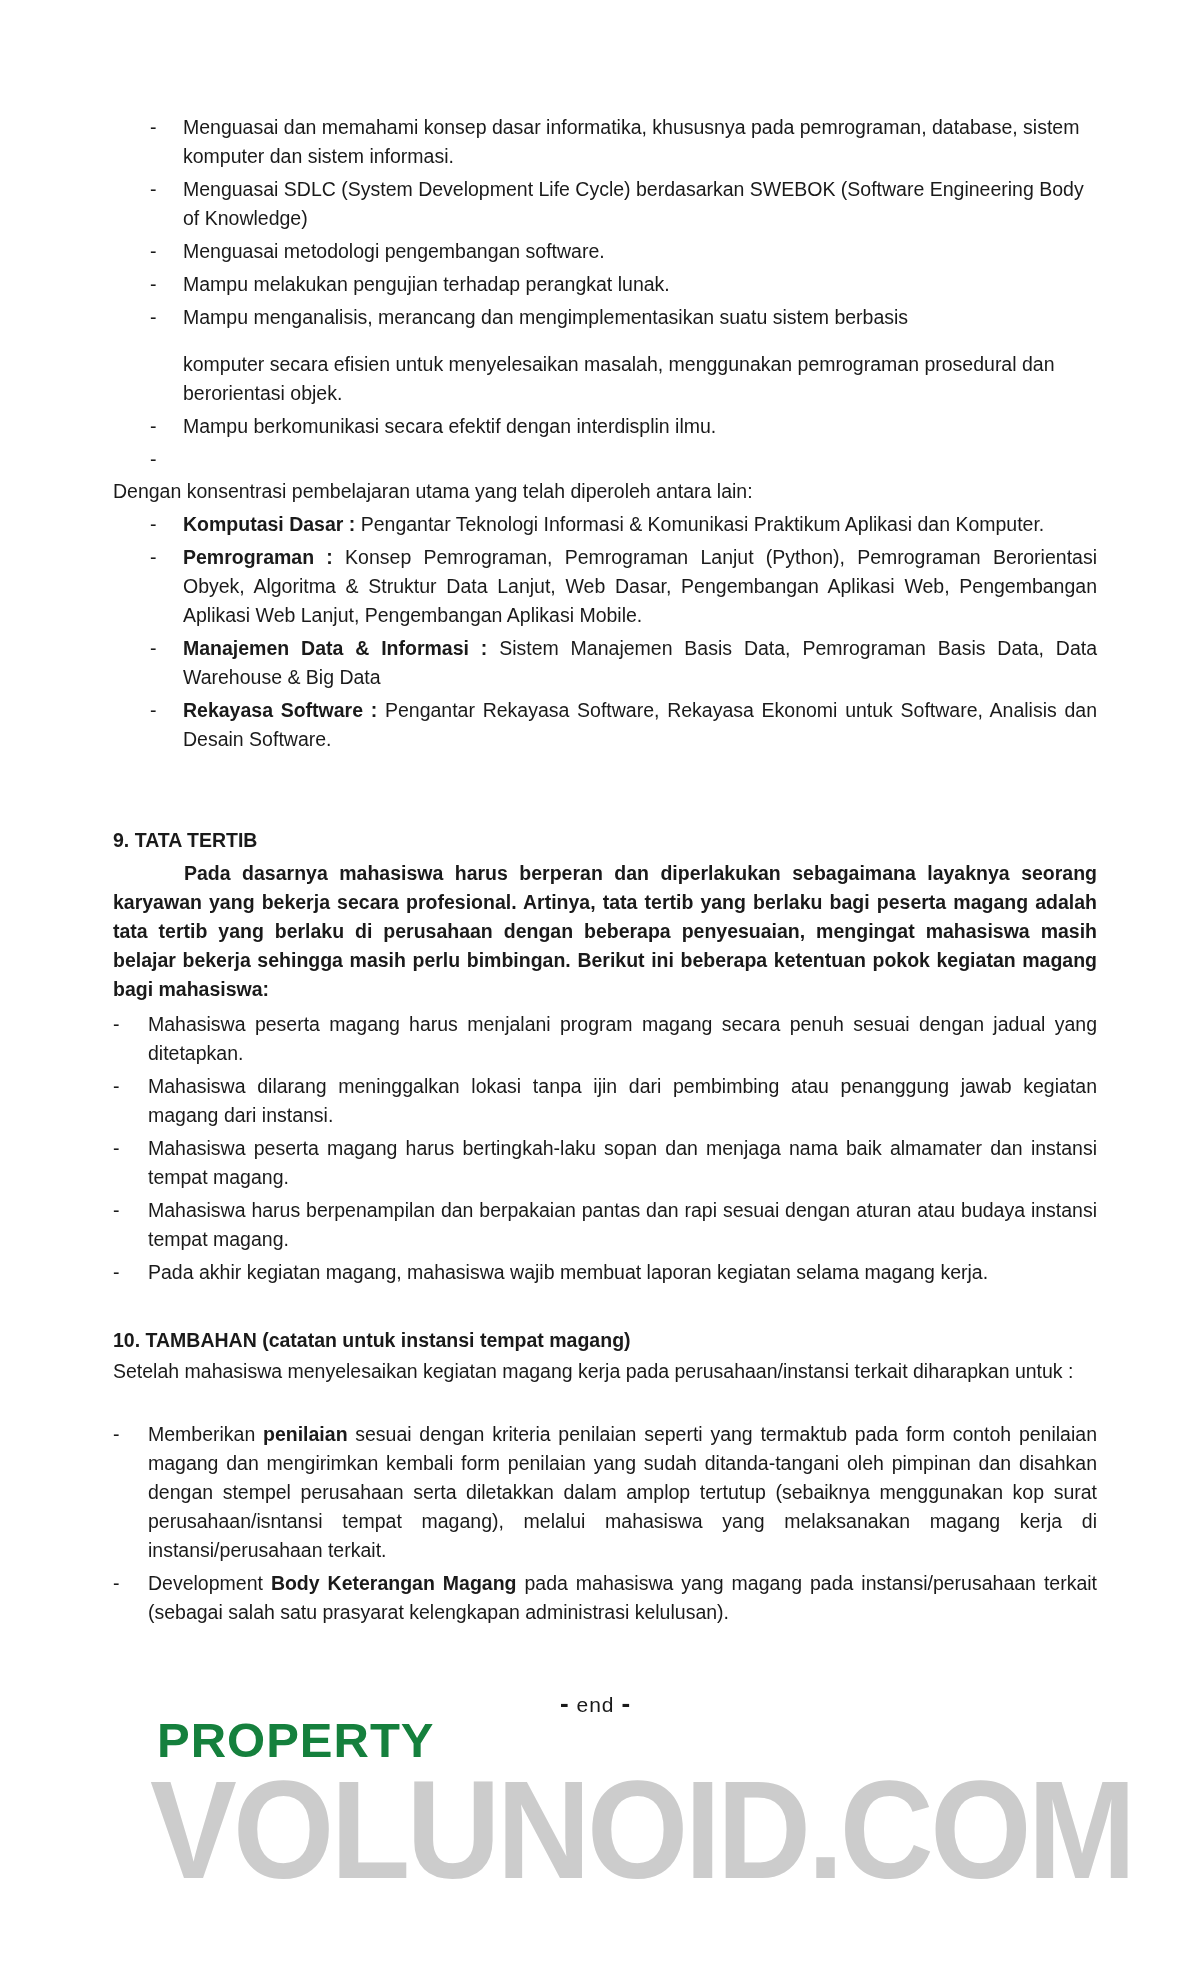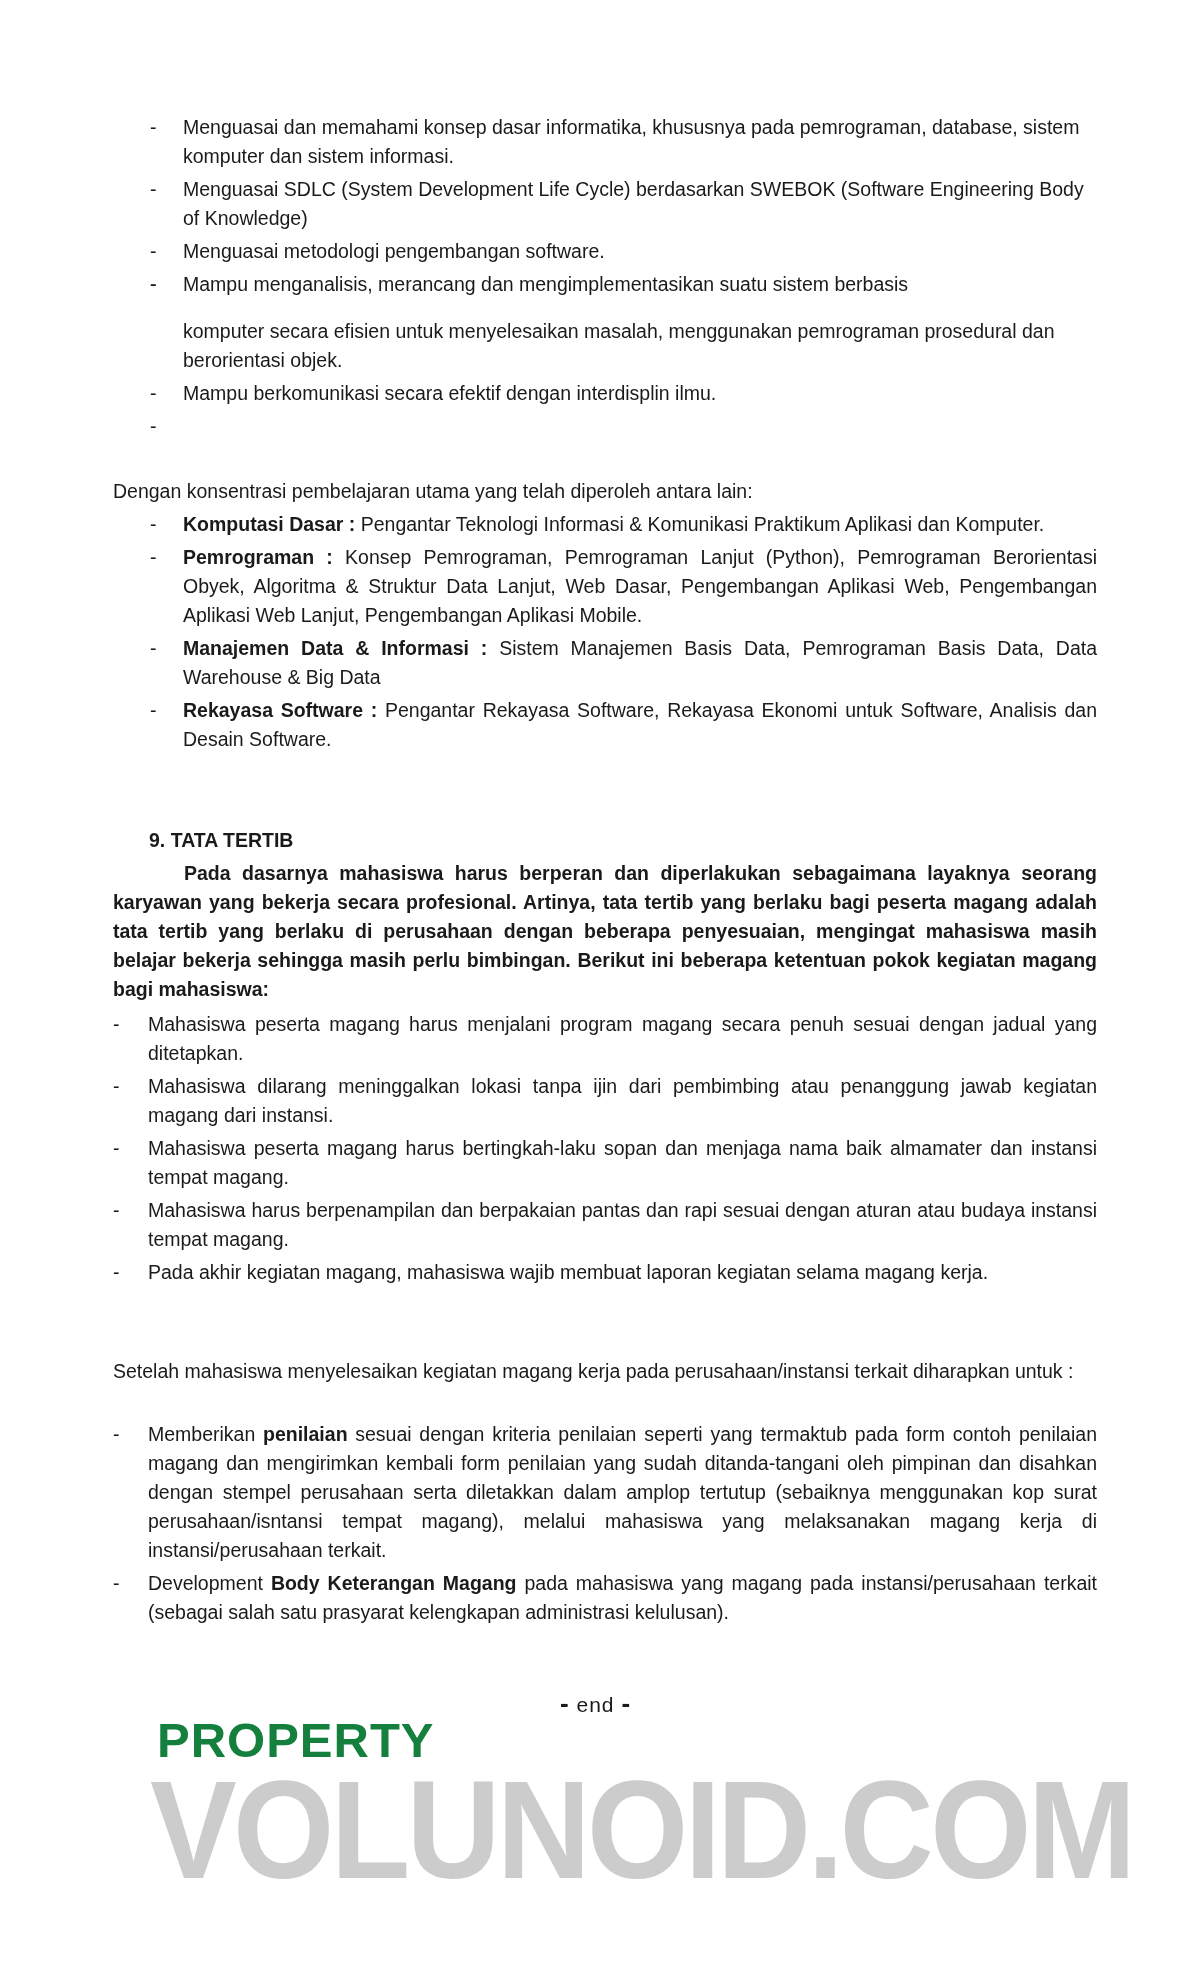--- a/index.html
+++ b/index.html
@@ -45,20 +45,21 @@
     <div class="bullet">
       <span class="dash">-</span>
       <span>Menguasai SDLC (System Development Life Cycle) berdasarkan SWEBOK (Software Engineering Body of Knowledge)</span>
     </div>
     <div class="bullet">
       <span class="dash">-</span>
       <span>Menguasai metodologi pengembangan software.</span>
     </div>
     <div class="bullet">
       <span class="dash">-</span>
+      <span>Mampu melakukan pengujian terhadap perangkat lunak.</span>
     </div>
     <div class="bullet">
       <span class="dash">-</span>
       <div style="margin-bottom:18px;">Mampu menganalisis, merancang dan mengimplementasikan suatu sistem berbasis</div>
       <div>komputer secara efisien untuk menyelesaikan masalah, menggunakan pemrograman prosedural dan berorientasi objek.</div>
     </div>
     <div class="bullet">
       <span class="dash">-</span>
       <span>Mampu berkomunikasi secara efektif dengan interdisplin ilmu.</span>
     </div>
@@ -81,21 +82,21 @@
     <div class="bullet">
       <span class="dash">-</span>
       <b>Manajemen Data &amp; Informasi :</b><span> Sistem Manajemen Basis Data, Pemrograman Basis Data, Data Warehouse &amp; Big Data</span>
     </div>
     <div class="bullet">
       <span class="dash">-</span>
       <b>Rekayasa Software :</b><span> Pengantar Rekayasa Software, Rekayasa Ekonomi  untuk Software, Analisis dan Desain Software.</span>
     </div>
   </div>
 
-  <div class="line-block heading" style="top:826px;margin-left:36px;">9. TATA TERTIB</div>
+  <div class="line-block heading" style="top:826px;">9. TATA TERTIB</div>
   <div class="line-block justify indent-first" style="top:859px;">Pada dasarnya mahasiswa harus berperan dan diperlakukan sebagaimana layaknya seorang karyawan yang bekerja secara profesional. Artinya, tata tertib yang berlaku bagi peserta magang adalah tata tertib yang berlaku di perusahaan dengan beberapa penyesuaian, mengingat mahasiswa masih belajar bekerja sehingga masih perlu bimbingan. Berikut ini beberapa ketentuan pokok kegiatan magang bagi mahasiswa:</div>
   <div class="list-b justify" style="top:1010px;">
     <div class="bullet">
       <span class="dash">-</span>
       <span>Mahasiswa peserta magang harus menjalani program magang secara penuh sesuai dengan jadual yang ditetapkan.</span>
     </div>
     <div class="bullet">
       <span class="dash">-</span>
       <span>Mahasiswa dilarang meninggalkan lokasi tanpa ijin dari pembimbing atau penanggung jawab kegiatan magang dari instansi.</span>
     </div>
@@ -106,20 +107,21 @@
     <div class="bullet">
       <span class="dash">-</span>
       <span>Mahasiswa harus berpenampilan dan berpakaian pantas dan rapi sesuai dengan aturan atau budaya instansi tempat magang.</span>
     </div>
     <div class="bullet">
       <span class="dash">-</span>
       <span>Pada akhir kegiatan magang, mahasiswa wajib membuat laporan kegiatan selama magang kerja.</span>
     </div>
   </div>
 
+  <div class="line-block heading" style="top:1326px;">10. TAMBAHAN (catatan untuk instansi tempat magang)</div>
   <div class="line-block justify" style="top:1357px;">Setelah mahasiswa menyelesaikan kegiatan magang kerja pada perusahaan/instansi terkait diharapkan untuk :</div>
   <div class="list-b justify" style="top:1420px;">
     <div class="bullet">
       <span class="dash">-</span>
       <span>Memberikan </span><b>penilaian</b><span> sesuai dengan kriteria penilaian seperti yang termaktub pada form contoh penilaian magang dan mengirimkan kembali form penilaian yang sudah ditanda-tangani oleh pimpinan dan disahkan dengan stempel perusahaan serta diletakkan dalam amplop tertutup (sebaiknya menggunakan kop surat perusahaan/isntansi tempat magang), melalui mahasiswa yang melaksanakan magang kerja di instansi/perusahaan terkait.</span>
     </div>
     <div class="bullet">
       <span class="dash">-</span>
       <span>Development </span><b>Body Keterangan Magang</b><span> pada mahasiswa yang magang pada instansi/perusahaan terkait (sebagai salah satu prasyarat kelengkapan administrasi kelulusan).</span>
     </div>

